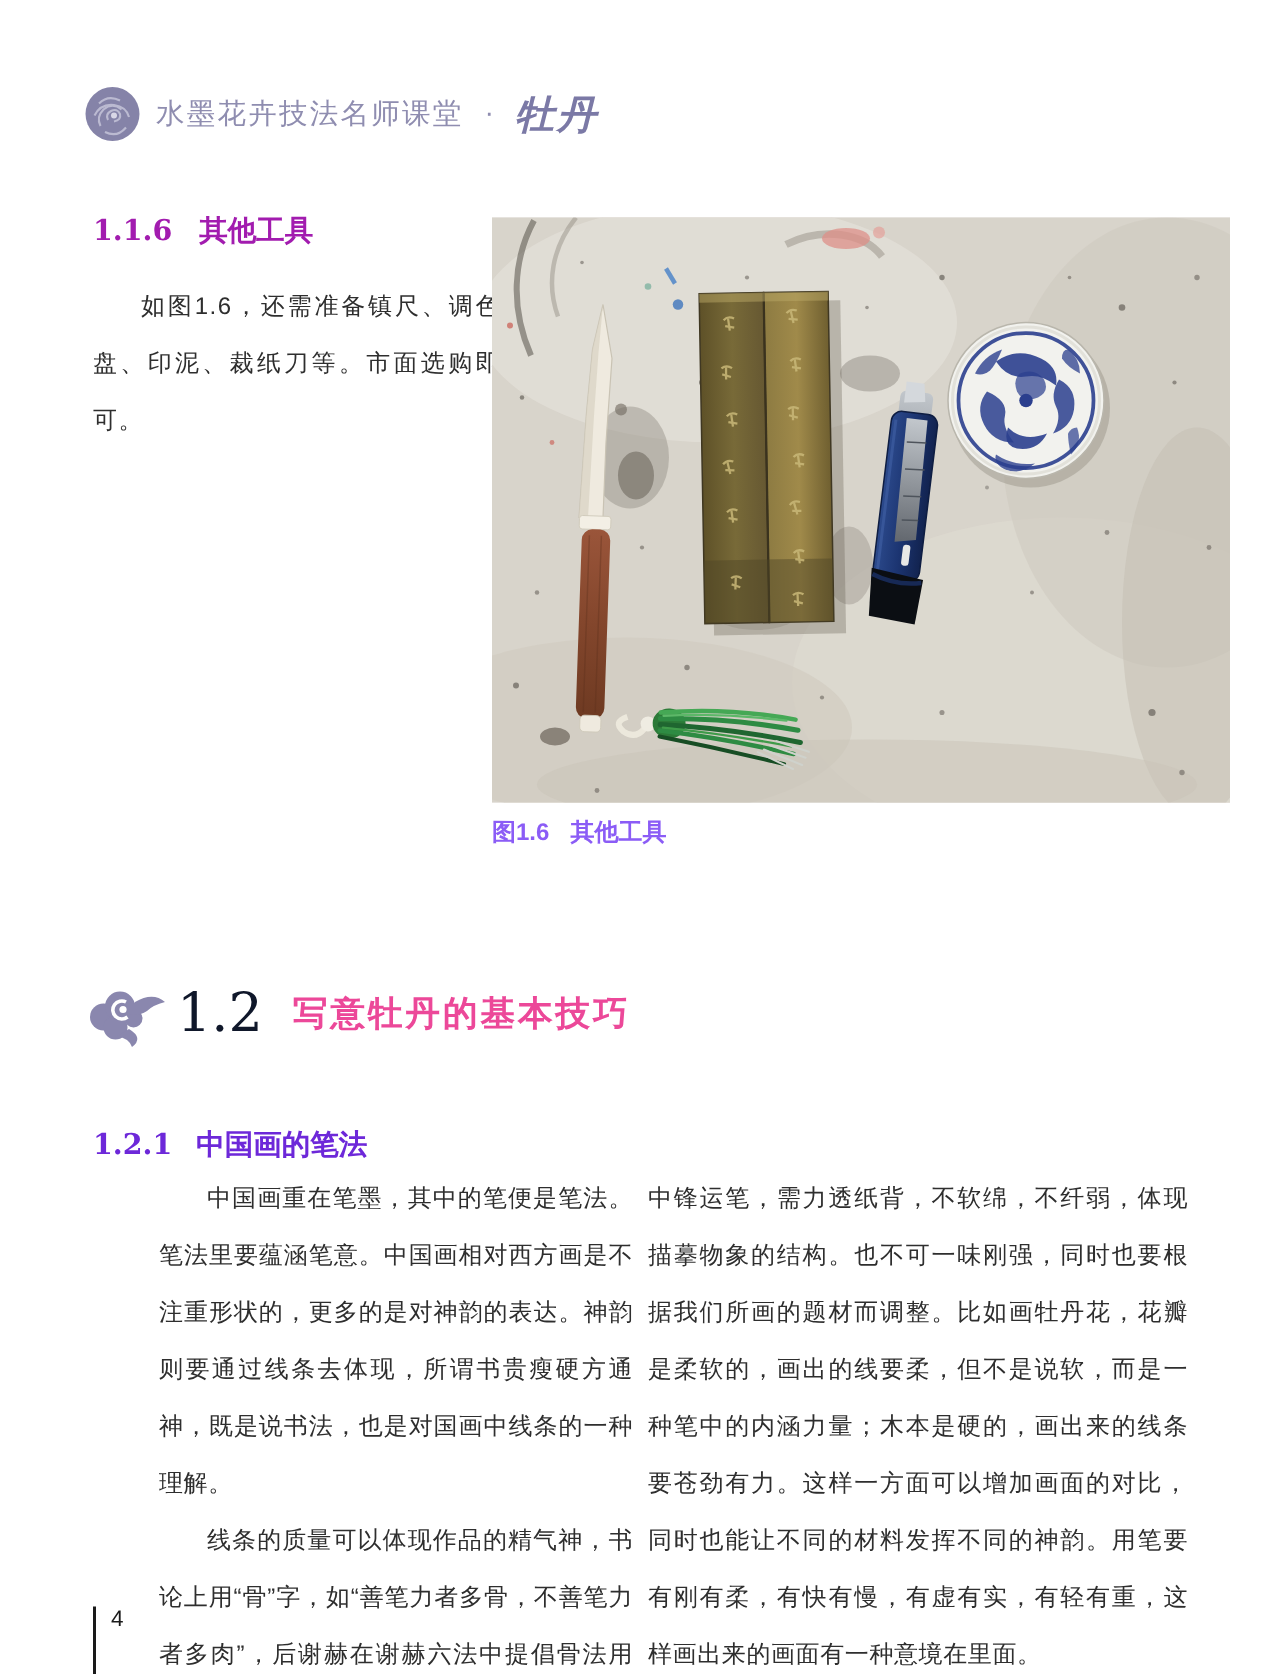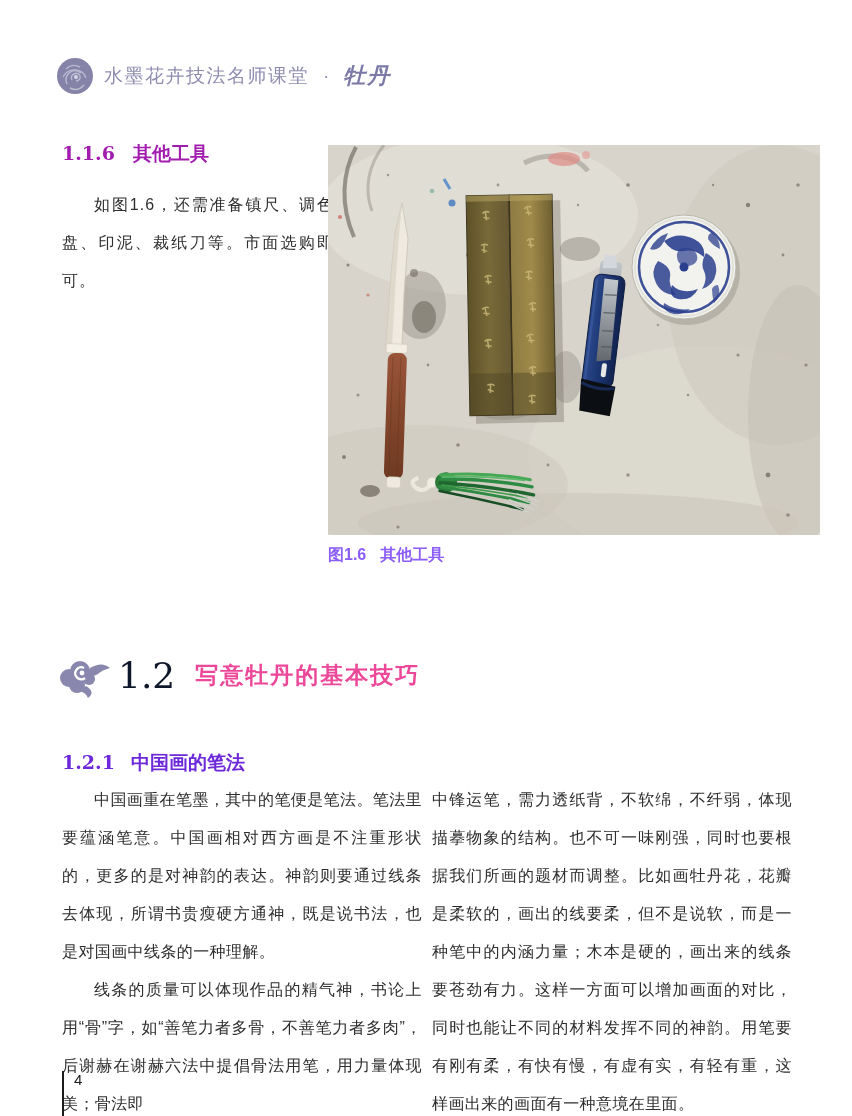--- a/index.html
+++ b/index.html
@@ -6,21 +6,21 @@
   .page{
     position:relative;width:852px;height:1116px;margin:0 auto;
     background:#ffffff;overflow:hidden;
     font-family:"Liberation Sans",sans-serif;color:#2b2b2b;padding-left:28px;
   }
   
   .header{position:absolute;left:56px;top:57px;display:flex;align-items:center;gap:10px;}
   .logo{width:38px;height:38px;}
   .series-title{font-size:19px;letter-spacing:1.5px;color:#8f8db0;}
   .series-sep{font-size:19px;color:#8f8db0;margin:0 4px;}
-  .volume-title{font-size:22px;font-weight:bold;font-style:italic;color:#7b79a6;letter-spacing:2px;}
+  .volume-title{font-size:26px;font-weight:bold;font-style:italic;color:#7b79a6;letter-spacing:2px;}
   
   .h116{position:absolute;left:62px;top:141px;font-size:19px;font-weight:bold;color:#a21caf;}
   .h116 .num{font-family:"DejaVu Serif",serif;font-weight:bold;margin-right:18px;}
   .p116{
     position:absolute;left:62px;top:170px;width:272px;
     font-size:16px;line-height:38px;letter-spacing:1px;
     text-align:justify;text-indent:2em;color:#2e2e2e;
   }
   
   .photo{position:absolute;left:328px;top:145px;width:492px;height:390px;background:#d8d4cb;}
@@ -31,21 +31,21 @@
   .cloud{width:54px;height:44px;margin-right:8px;margin-top:6px;}
   .h12 .num{font-family:"DejaVu Serif",serif;font-size:36px;color:#0f172a;margin-right:20px;}
   .h12 .ttl{font-size:23px;font-weight:bold;color:#ec4899;letter-spacing:2px;}
   
   .h121{position:absolute;left:62px;top:750px;font-size:19px;font-weight:bold;color:#6d28d9;}
   .h121 .num{font-family:"DejaVu Serif",serif;font-weight:bold;margin-right:16px;}
   
   .cols{position:absolute;left:62px;top:781px;width:730px;display:flex;gap:10px;}
   .col{flex:1;font-size:16px;line-height:38px;letter-spacing:0.4px;text-align:justify;color:#2e2e2e;}
   .col p{margin:0;}
-  .col p.indent{text-indent:2em;}
+  .col p.indent{text-indent:2em;margin-left:44px;}
   
   .folio-rule{position:absolute;left:62px;top:1071px;width:2px;height:45px;background:#1a1a1a;}
   .folio{position:absolute;left:74px;top:1071px;font-size:15px;color:#1a1a1a;}
 </style>
 </head>
 <body>
 
 <div class="page">
 
   <div class="header">

